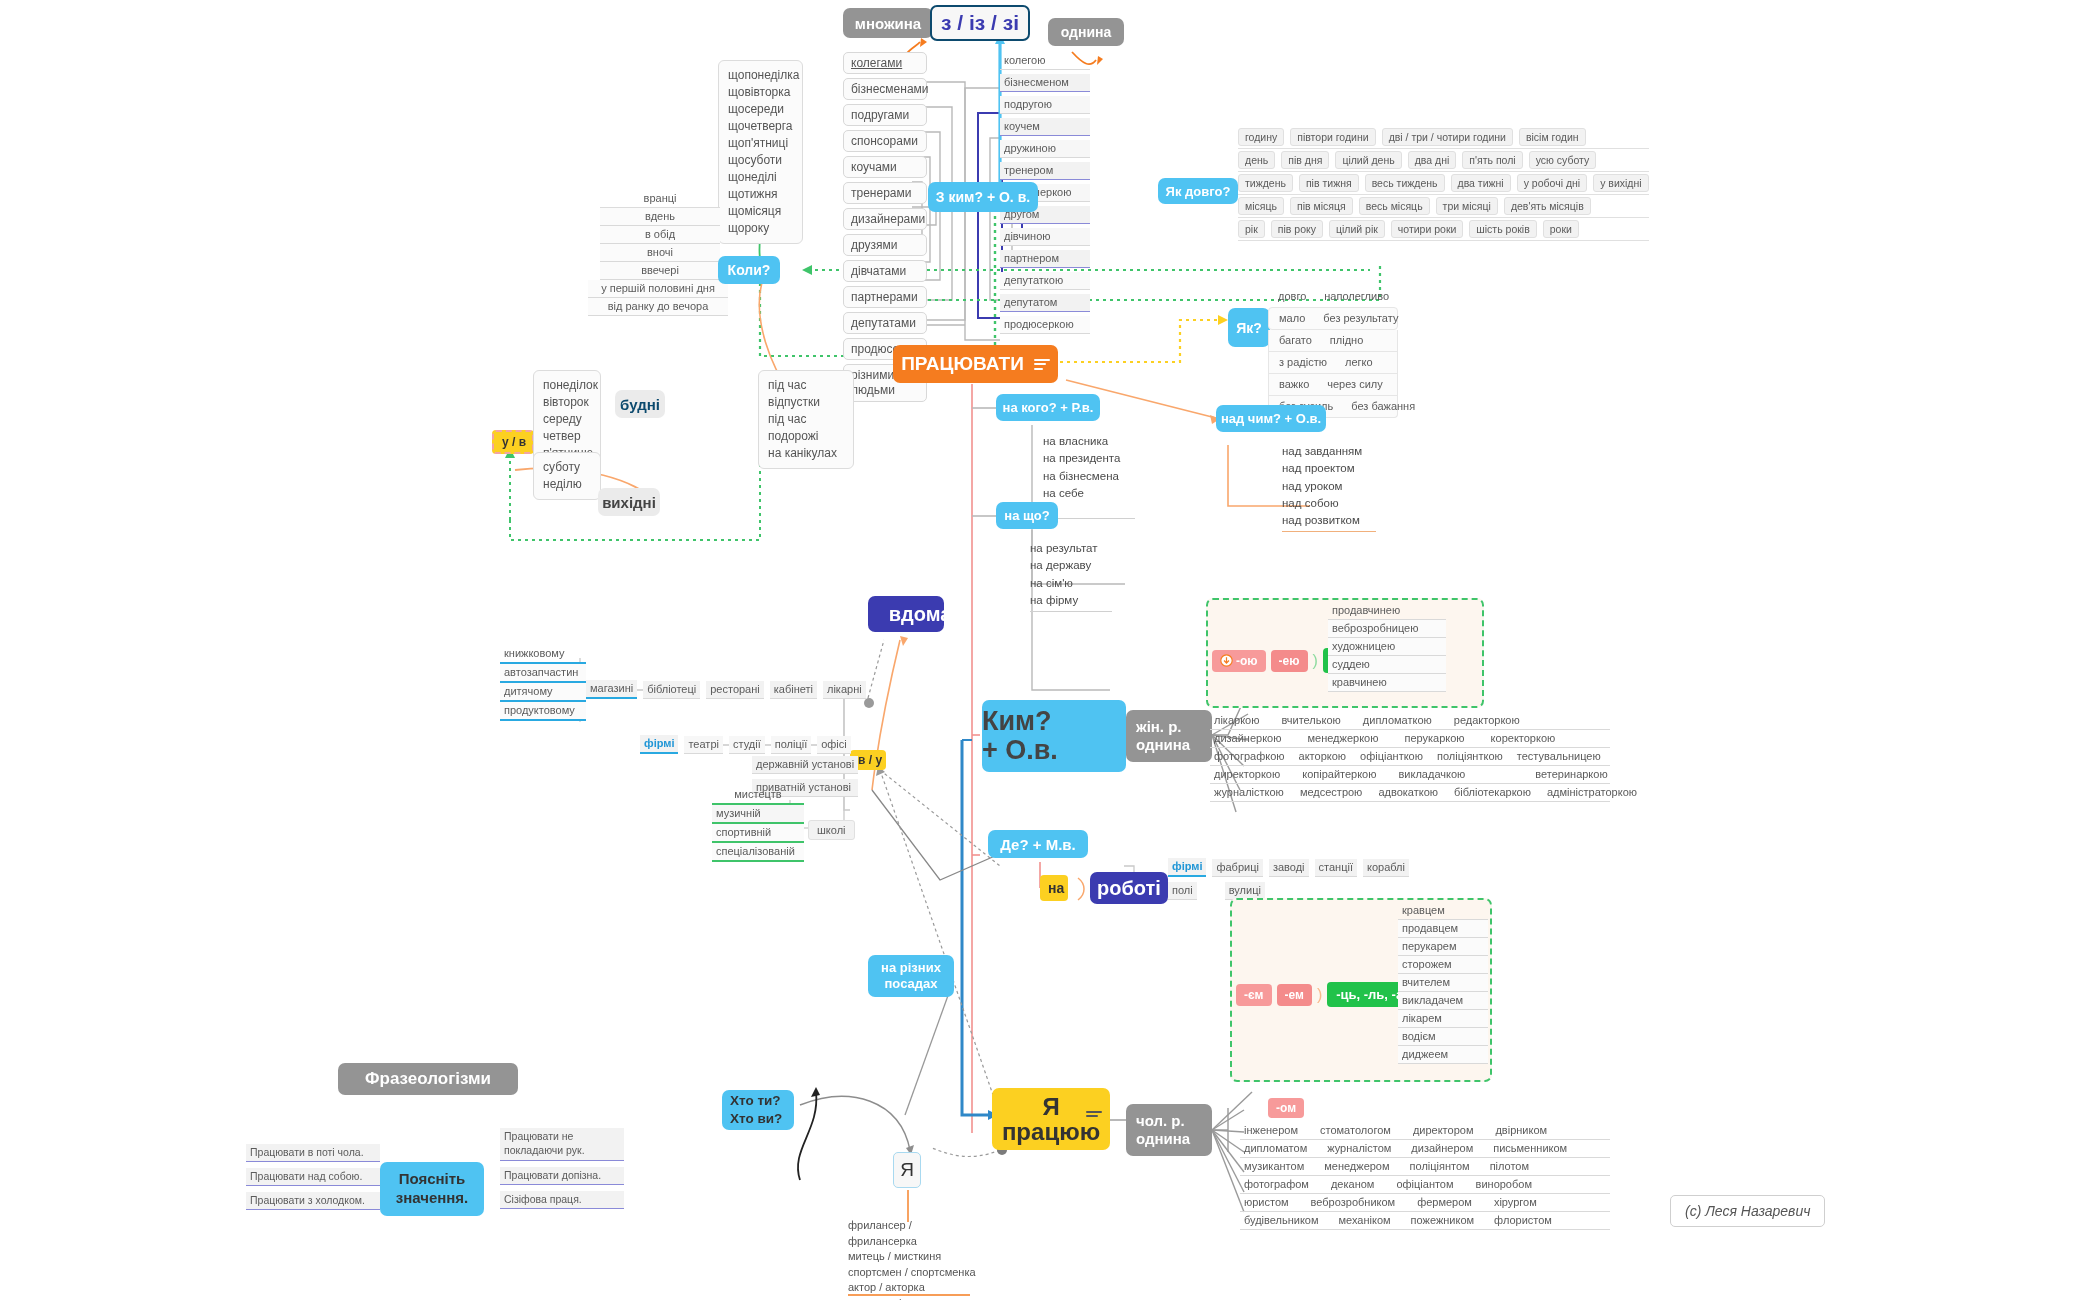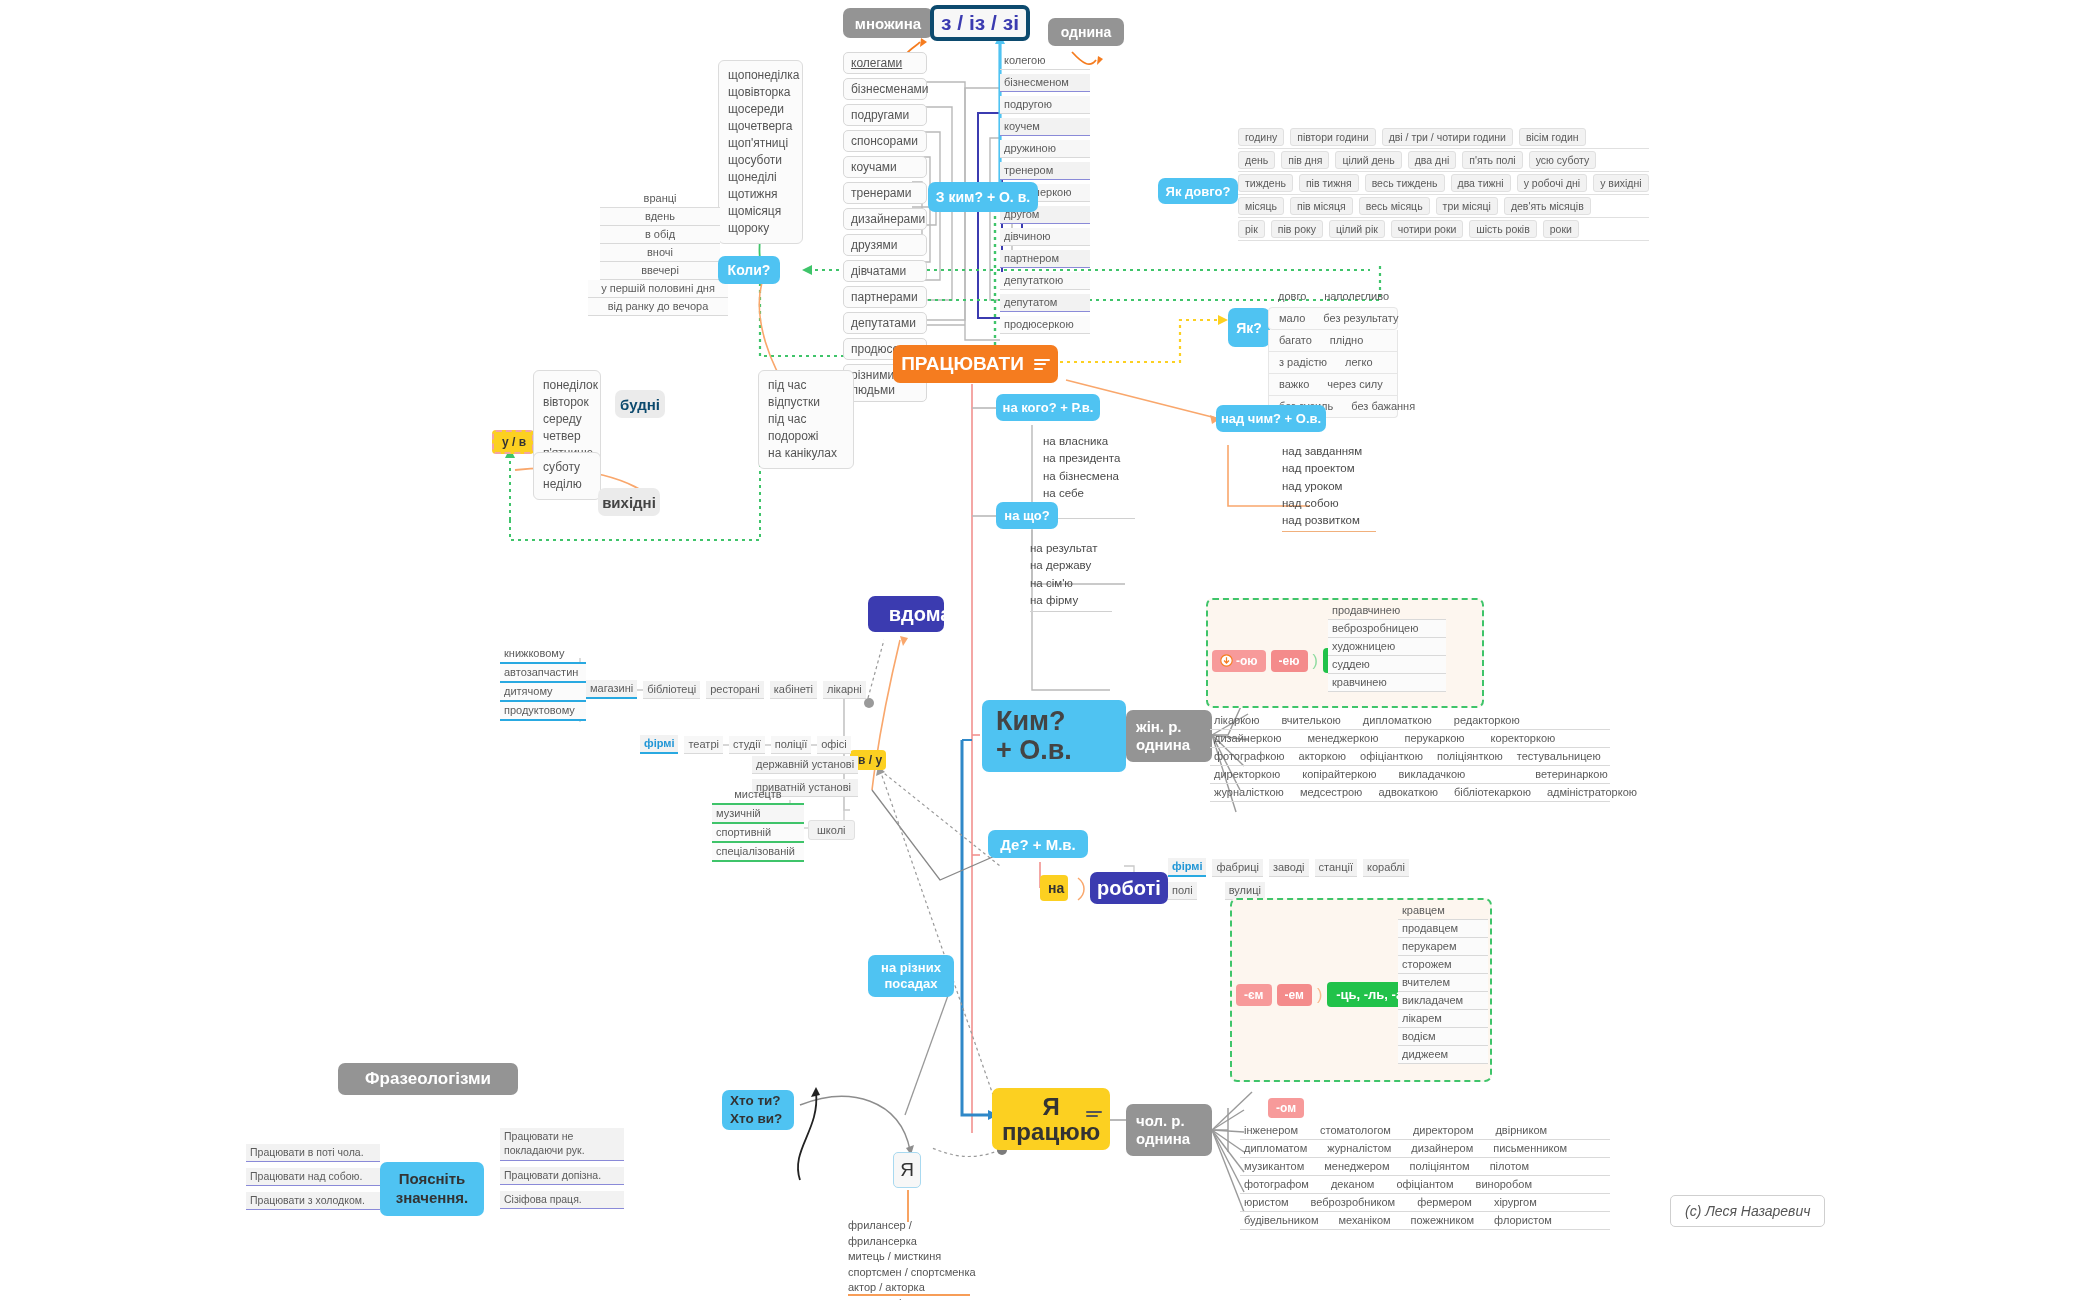--- a/index.html
+++ b/index.html
@@ -23,21 +23,21 @@
   
   .topic{
     border-radius:7px;font-weight:bold;color:#fff;white-space:nowrap;
     display:flex;align-items:center;justify-content:center;
   }
   .t-orange{background:#f57c1f;}
   .t-blue{background:#4fc3f2;}
   .t-grey{background:#949494;}
   .t-yellow{background:#fcd021;color:#333;}
   .t-navy{background:#3b3bb0;color:#fff;}
-  .t-red-out{background:#f7f7f7;border:4px solid #0c4a6e;color:#3b3bb0;}
+  .t-red-out{background:#f7f7f7;border:2px solid #0c4a6e;color:#3b3bb0;}
 
   
   .stack{
     background:#fbfbfb;border:1px solid #dcdcdc;border-radius:6px;
     font-size:12px;line-height:1.42;color:#555;padding:6px 9px;white-space:pre-line;
   }
   .rowline{
     border-bottom:1px solid #d9d9d9;font-size:11px;color:#5b5b5b;
     padding:2px 4px 3px 4px;white-space:nowrap;
   }
@@ -462,21 +462,21 @@
 
   <div class="node rowwrap" style="left:712px;top:786px;width:92px;">
     <div class="rowline green" style="text-align:center;border-bottom:2px solid #3fc46a;">мистецтв</div>
     <div class="rowline green" style="background:#f6f6f6;">музичній</div>
     <div class="rowline green" style="background:#fbfbfb;">спортивній</div>
     <div class="rowline green" style="background:#fbfbfb;">спеціалізованій</div>
   </div>
 
   <div class="node rowline" style="left:808px;top:820px;background:#f2f2f2;border:1px solid #e0e0e0;border-radius:3px;padding:3px 8px;">школі</div>
 
-  <div class="node topic t-blue" style="left:982px;top:700px;width:144px;height:72px;flex-direction:column;align-items:flex-start;justify-content:center;padding-left:14px;font-size:27px;color:#444;line-height:1.08;">
+  <div class="node topic t-blue" style="left:982px;top:700px;width:144px;height:72px;flex-direction:column;align-items:flex-start;justify-content:center;font-size:27px;color:#444;line-height:1.08;">
     <span>Ким?</span>
     <span>+ О.в.</span>
   </div>
 
   <div class="node topic t-grey" style="left:1126px;top:710px;width:86px;height:52px;flex-direction:column;font-size:15px;align-items:flex-start;padding-left:10px;line-height:1.2;">
     <span>жін. р.</span>
     <span>однина</span>
   </div>
 
   <div class="node dash-green" style="left:1206px;top:598px;width:278px;height:110px;"></div>

